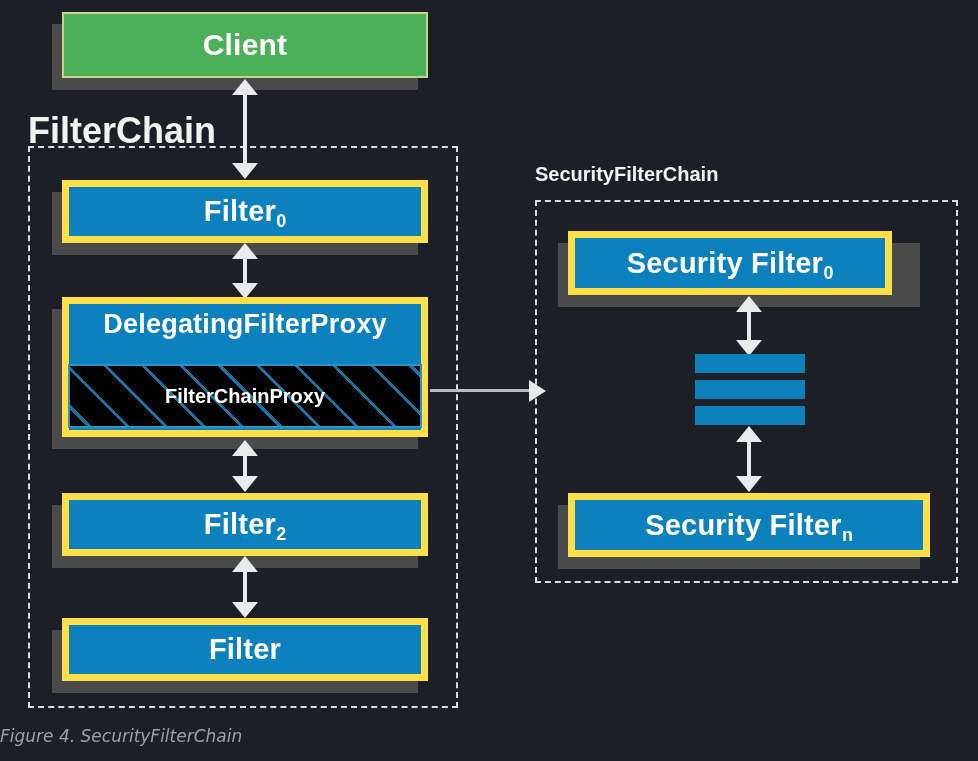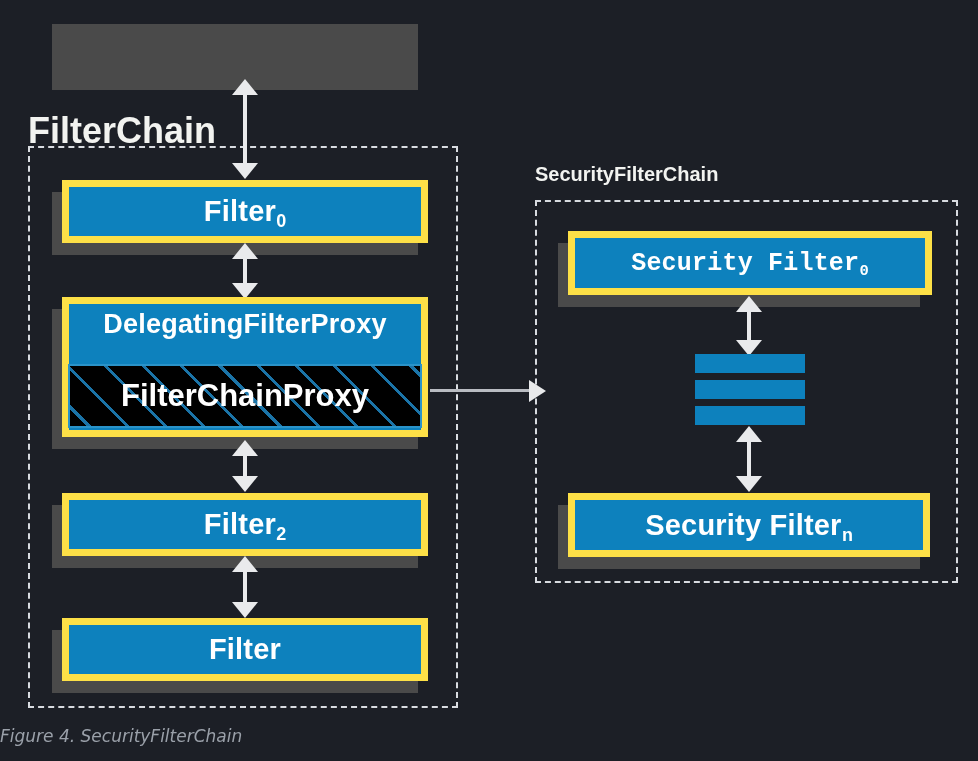--- a/index.html
+++ b/index.html
@@ -161,38 +161,41 @@
     font-size: 17px;
     z-index: 5;
   }
 </style>
 </head>
 <body>
 
 <div id="canvas">
 
   <div class="plate" style="left:52px; top:24px; width:366px; height:66px;"></div>
+  <div class="node green" style="left:62px; top:12px; width:366px; height:66px; font-size:30px;">
+    <span class="lbl">Client</span>
+  </div>
 
   <div class="arrow-v both" style="left:243px; top:94px; height:70px;"></div>
 
   <div class="group-label" style="left:28px; top:110px; font-size:36px;">FilterChain</div>
   <div class="group" style="left:28px; top:146px; width:430px; height:562px;"></div>
 
   <div class="plate" style="left:52px; top:192px; width:366px; height:63px;"></div>
   <div class="node blue" style="left:62px; top:180px; width:366px; height:63px; font-size:29px;">
     <span class="lbl"><span>Filter</span><sub>0</sub></span>
   </div>
 
   <div class="arrow-v both" style="left:243px; top:258px; height:26px;"></div>
 
   <div class="plate" style="left:52px; top:309px; width:366px; height:140px;"></div>
   <div class="node blue" style="left:62px; top:297px; width:366px; height:140px; align-items:flex-start; font-size:27px; padding-top:5px;">
     <span class="lbl">DelegatingFilterProxy</span>
   </div>
-  <div class="hatch" style="left:68px; top:364px; width:354px; height:64px; font-size:31px;">
+  <div class="hatch" style="left:68px; top:364px; width:354px; height:64px; font-size:20px;">
     <span class="lbl">FilterChainProxy</span>
   </div>
 
   <div class="arrow-v both" style="left:243px; top:455px; height:22px;"></div>
 
   <div class="plate" style="left:52px; top:505px; width:366px; height:63px;"></div>
   <div class="node blue" style="left:62px; top:493px; width:366px; height:63px; font-size:29px;">
     <span class="lbl"><span>Filter</span><sub>2</sub></span>
   </div>
 
@@ -202,21 +205,21 @@
   <div class="node blue" style="left:62px; top:618px; width:366px; height:63px; font-size:29px;">
     <span class="lbl">Filter</span>
   </div>
 
   <div class="arrow-h" style="left:430px; top:389px; width:100px;"></div>
 
   <div class="group-label" style="left:535px; top:163px; font-size:20px;">SecurityFilterChain</div>
   <div class="group" style="left:535px; top:200px; width:423px; height:383px;"></div>
 
   <div class="plate" style="left:558px; top:243px; width:362px; height:64px;"></div>
-  <div class="node blue" style="left:568px; top:231px; width:364px; height:64px; font-size:25px;font-family:Liberation Mono, monospace;">
+  <div class="node blue" style="left:568px; top:231px; width:324px; height:64px; font-size:29px;">
     <span class="lbl"><span>Security Filter</span><sub>0</sub></span>
   </div>
 
   <div class="arrow-v both" style="left:747px; top:311px; height:30px;"></div>
 
   <div class="ebar" style="left:695px; top:354px; width:110px; height:19px;"></div>
   <div class="ebar" style="left:695px; top:380px; width:110px; height:19px;"></div>
   <div class="ebar" style="left:695px; top:406px; width:110px; height:19px;"></div>
 
   <div class="arrow-v both" style="left:747px; top:441px; height:36px;"></div>

